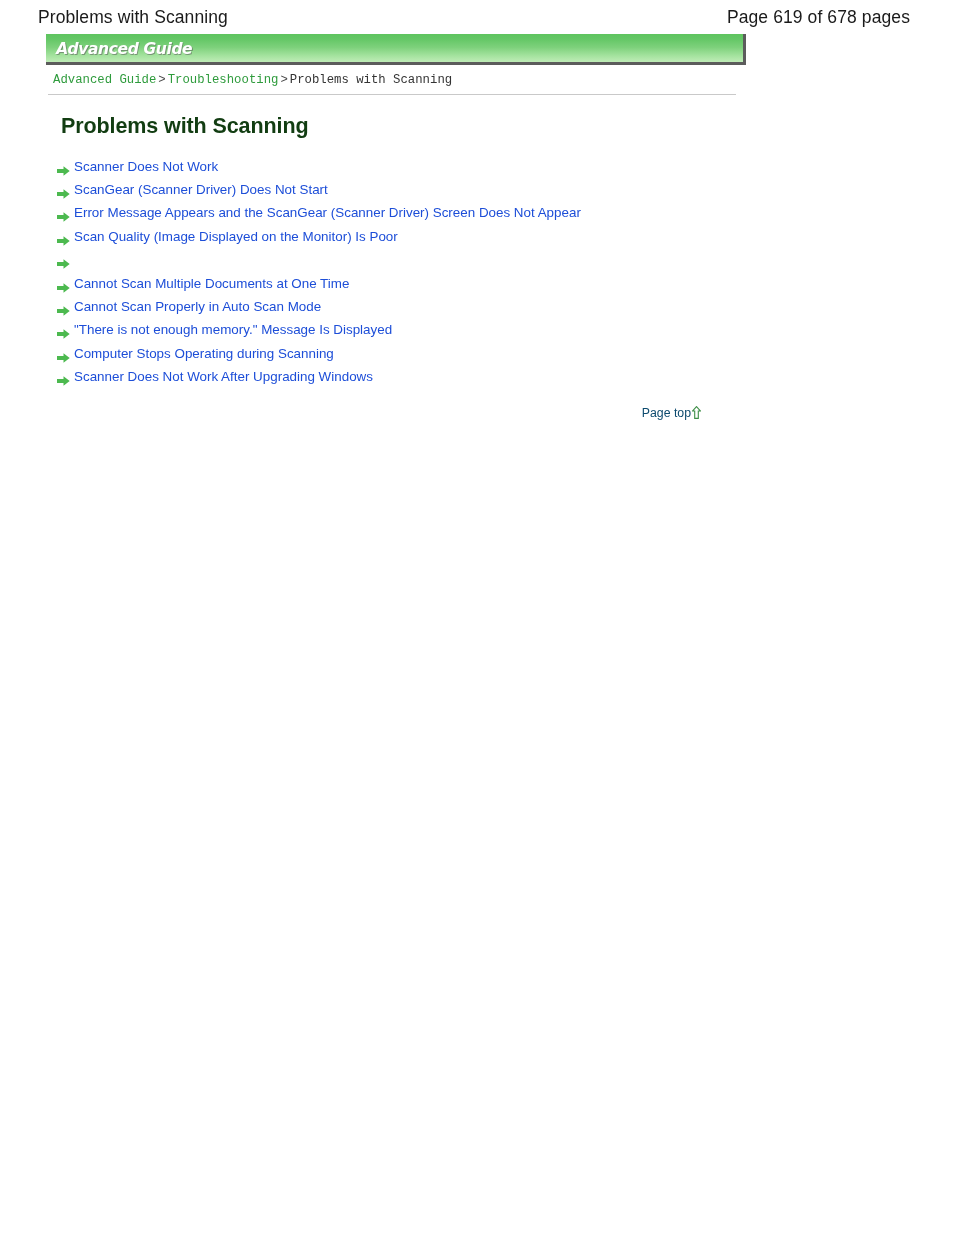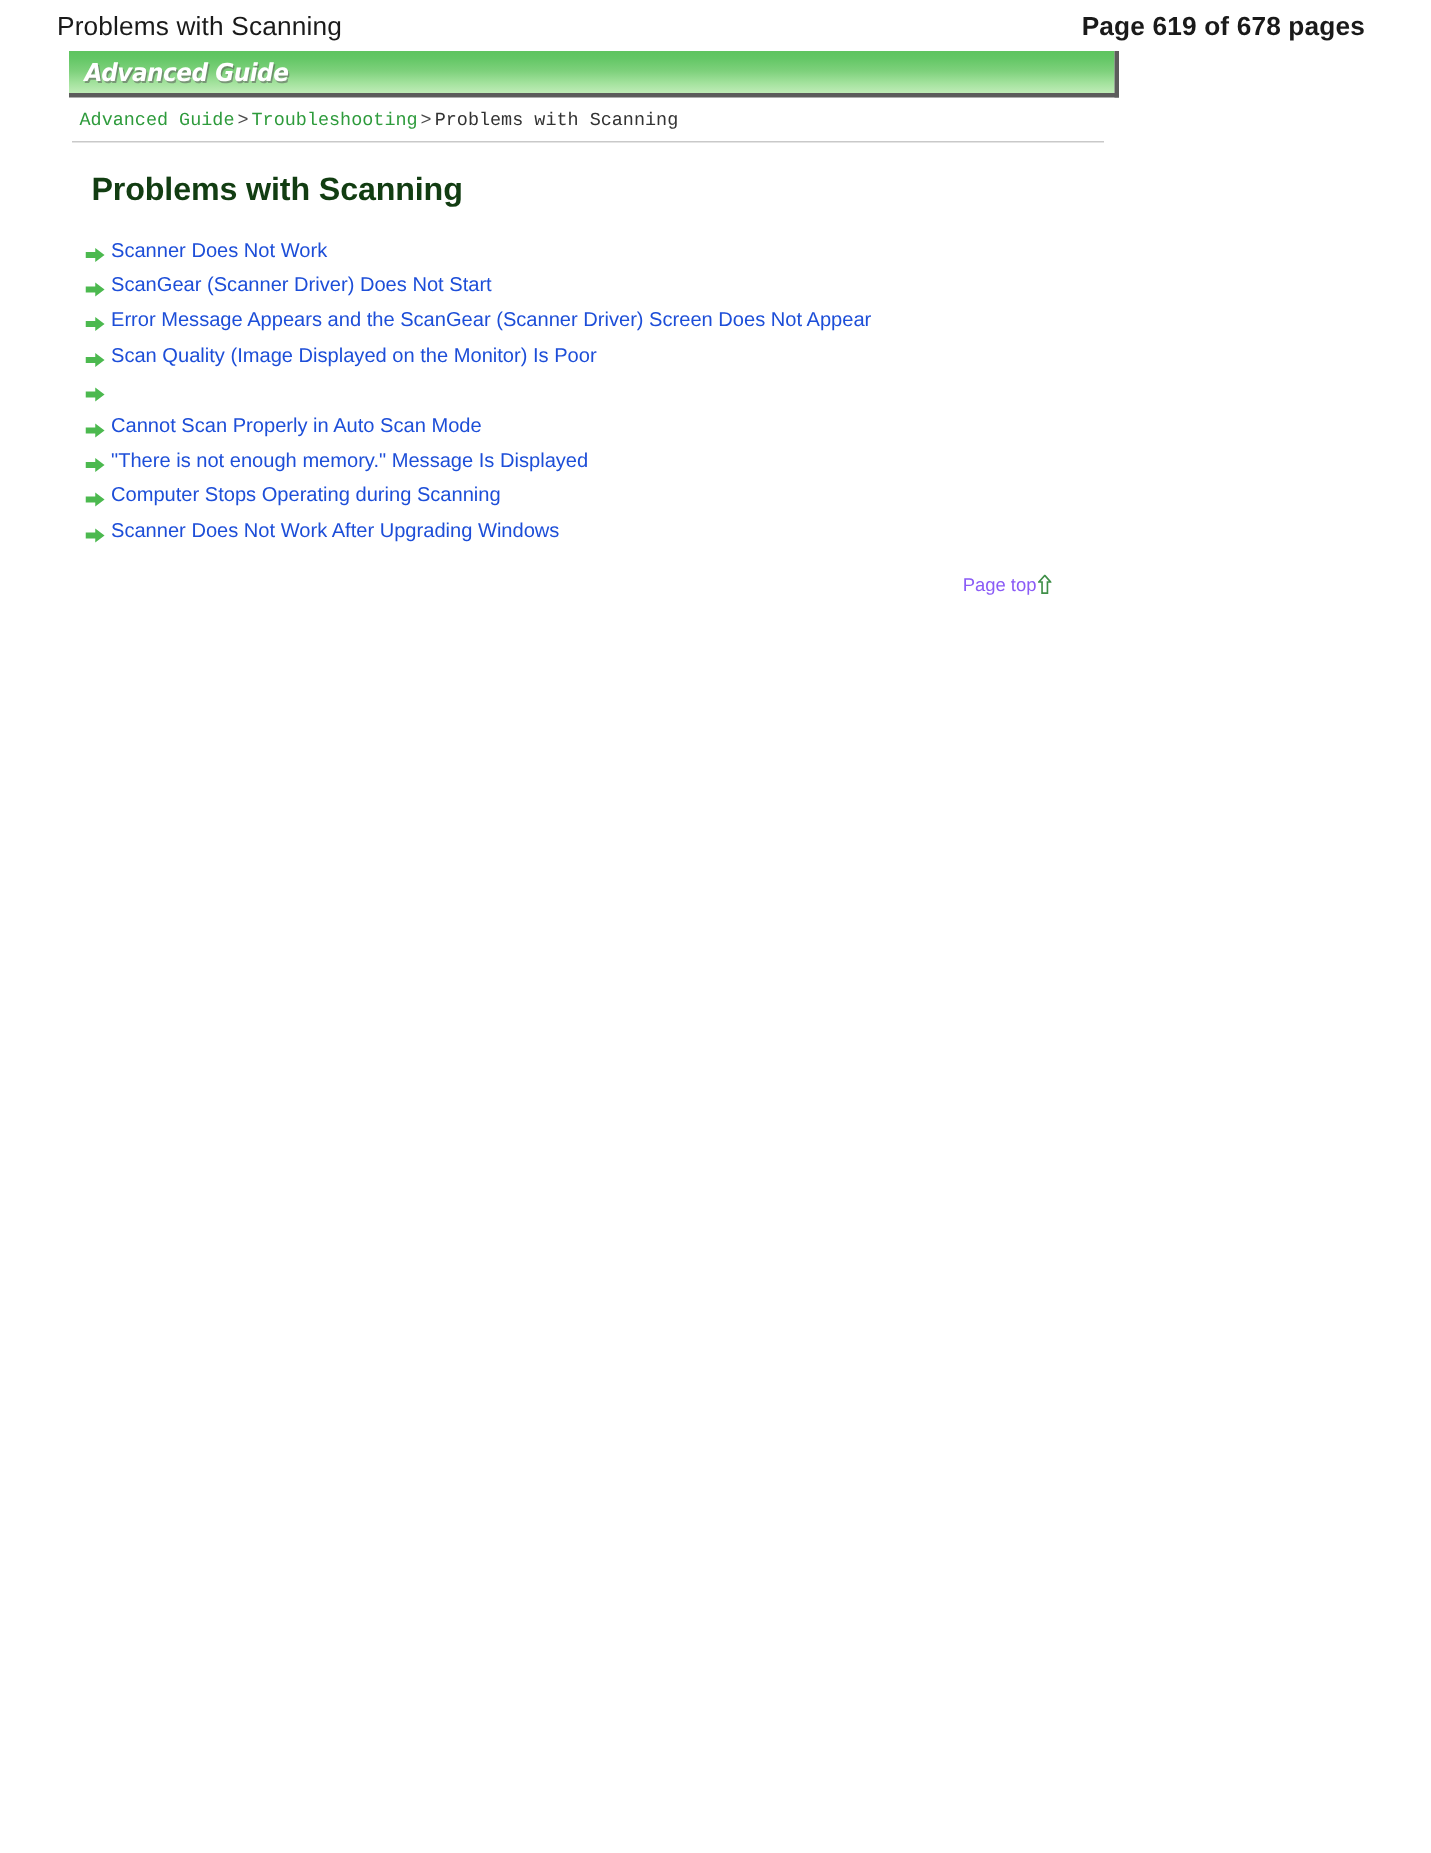--- a/index.html
+++ b/index.html
@@ -31,21 +31,21 @@
   .page-head-title {
     font-size: 17.5px;
     color: #1a1a1a;
     font-weight: 400;
     letter-spacing: 0.1px;
     white-space: nowrap;
   }
   .page-head-count {
     font-size: 17.5px;
     color: #1a1a1a;
-    font-weight: 700;
+    font-weight: 400;
     letter-spacing: 0.1px;
     white-space: nowrap;
   }
 
   
   .content {
     position: absolute;
     left: 46px;
     top: 34px;
     width: 862px;
@@ -152,21 +152,21 @@
   .page-top-row {
     margin-top: 17px;
     width: 700px;
     display: flex;
     justify-content: flex-end;
     padding-right: 45px;
     box-sizing: border-box;
   }
   .page-top-link {
     font-size: 12.3px;
-    color: #8b5cf6;
+    color: #0c4a6e;
     text-decoration: none;
     display: inline-flex;
     align-items: baseline;
     white-space: nowrap;
   }
   .page-top-arrow {
     width: 9px;
     height: 13px;
     margin-left: 1px;
     align-self: center;
@@ -234,20 +234,28 @@
     </li>
 
     <li class="link-item">
       <span class="arrow-icon">
         <svg viewBox="0 0 13 10" width="13" height="10" xmlns="http://www.w3.org/2000/svg">
           <path d="M0 3 L6.5 3 L6.5 0.3 L12.7 5 L6.5 9.7 L6.5 7 L0 7 Z" fill="#4cb94f"></path>
         </svg>
       </span>
     </li>
 
+    <li class="link-item">
+      <span class="arrow-icon">
+        <svg viewBox="0 0 13 10" width="13" height="10" xmlns="http://www.w3.org/2000/svg">
+          <path d="M0 3 L6.5 3 L6.5 0.3 L12.7 5 L6.5 9.7 L6.5 7 L0 7 Z" fill="#4cb94f"></path>
+        </svg>
+      </span>
+      <span class="link-text">Cannot Scan Multiple Documents at One Time</span>
+    </li>
 
     <li class="link-item">
       <span class="arrow-icon">
         <svg viewBox="0 0 13 10" width="13" height="10" xmlns="http://www.w3.org/2000/svg">
           <path d="M0 3 L6.5 3 L6.5 0.3 L12.7 5 L6.5 9.7 L6.5 7 L0 7 Z" fill="#4cb94f"></path>
         </svg>
       </span>
       <span class="link-text">Cannot Scan Properly in Auto Scan Mode</span>
     </li>
 

